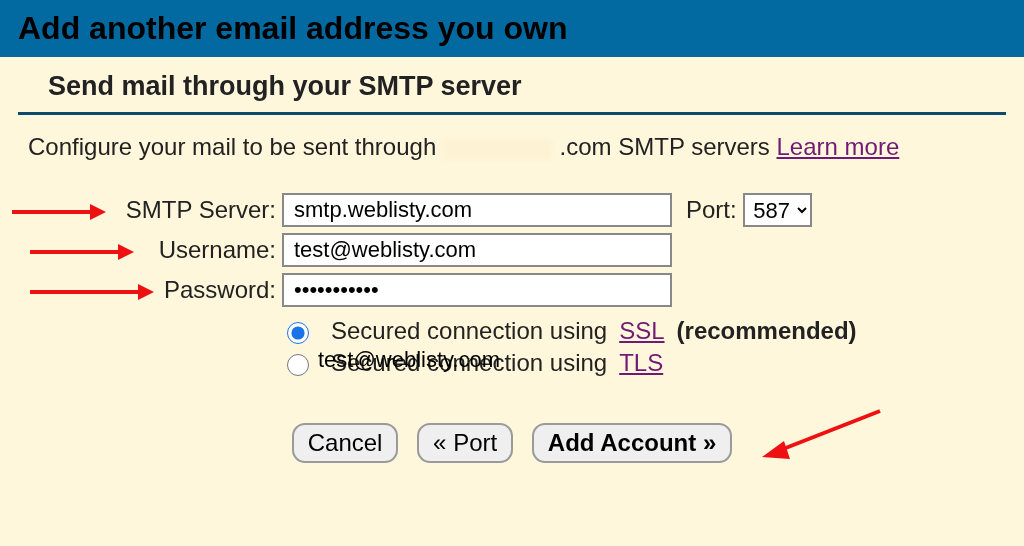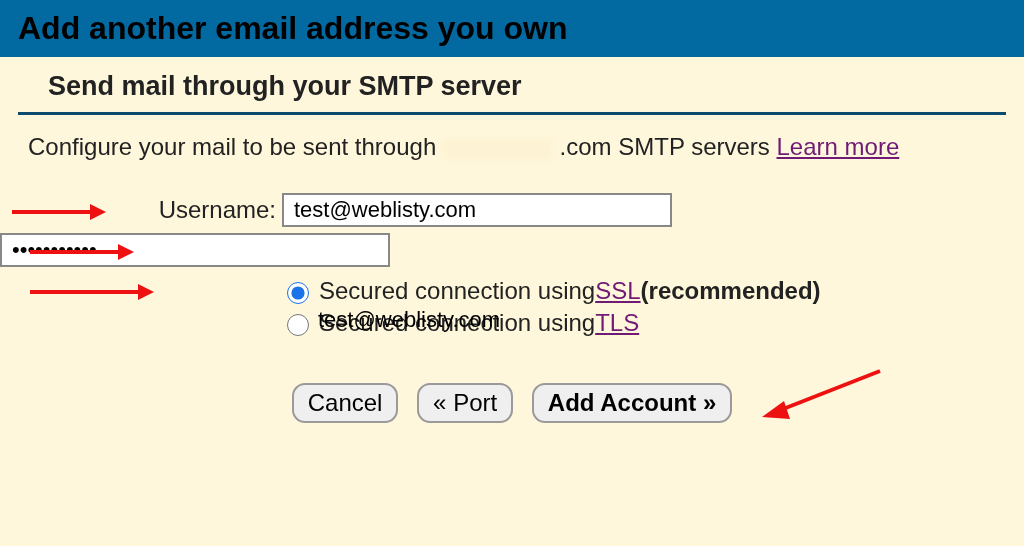--- a/index.html
+++ b/index.html
@@ -85,20 +85,21 @@
   .radios{
     margin-left:282px;
     margin-top:10px;
     position:relative;
   }
   .radio-line{
     display:flex;
     align-items:center;
     font-size:24px;
     margin-bottom:4px;
+    gap:12px;
   }
   .radio-line input[type=radio]{
     width:22px;height:22px;margin-right:10px;
     accent-color:#1a73e8;
   }
   .stray{
     position:absolute;
     left:36px; top:30px;
     font-size:22px;
     color:#000;
@@ -160,27 +161,36 @@
           <polygon points="92,7 108,15 92,23" fill="#E11"></polygon>
         </svg>
     </div>
     <div class="arrow" style="left:26px;top:84px;">
       <svg width="130" height="30">
           <line x1="4" y1="15" x2="112" y2="15" stroke="#E11" stroke-width="4"></line>
           <polygon points="112,7 128,15 112,23" fill="#E11"></polygon>
         </svg>
     </div>
 
+    <div class="row">
+      <div class="lbl">SMTP Server:</div>
+      <input type="text" class="smtp-input" value="smtp.weblisty.com" style="">
+      <span class="port-lbl">Port:</span>&nbsp;
+      <select class="port">
+        <option>587</option>
+      </select>
+    </div>
 
     <div class="row">
       <div class="lbl">Username:</div>
       <input type="text" class="user-input" value="test@weblisty.com" style="">
     </div>
 
     <div class="row">
+      <div class="lbl">Password:</div>
       <input type="password" class="pass-input" value="•••••••••••" style="">
     </div>
 
     <div class="radios">
       <div class="radio-line">
         <input type="radio" name="sec" checked="" style="">
         <span>Secured connection using </span>
         <a href="#" class="link">SSL</a>
         <b> (recommended)</b>
       </div>

